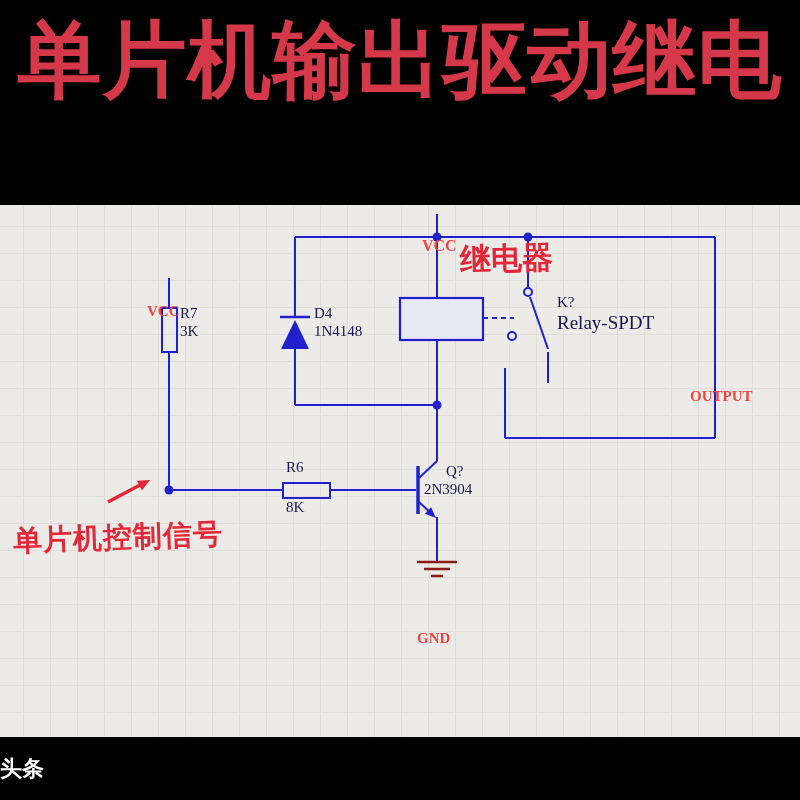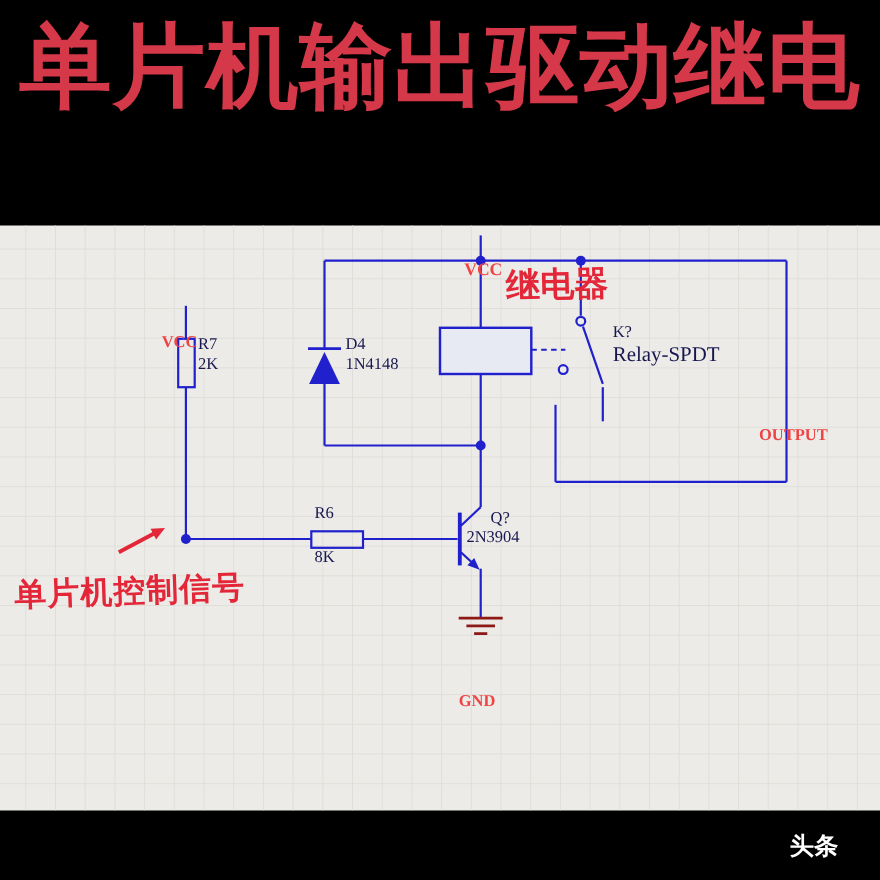--- a/index.html
+++ b/index.html
@@ -17,21 +17,21 @@
   .net{color:#ef4444;font-weight:700;margin-top:44px;}
   .anno{position:absolute;z-index:3;color:#e32638;font-weight:800;white-space:nowrap;
         font-family:"Liberation Sans", sans-serif;}
   .anno-relay{left:460px;top:238px;font-size:31px;transform:rotate(-1.5deg);}
   .anno-control{left:13px;top:518px;font-size:29px;transform:rotate(-2deg);letter-spacing:1px;}
   .topbar{position:absolute;left:0;top:0;width:800px;height:190px;background:#000;z-index:4;}
   .title{position:absolute;left:0;top:14px;width:800px;text-align:center;
          color:#d53848;font-weight:900;font-size:84px;line-height:1.1;
          letter-spacing:1px;}
   .botbar{position:absolute;left:0;top:737px;width:800px;height:63px;background:#000;z-index:4;
-         display:flex;align-items:center;justify-content:flex-end;gap:10px;
+         display:flex;align-items:center;gap:10px;
          padding-right:38px;box-sizing:border-box;color:#fff;}
   .brand{font-size:22px;font-weight:900;}
   .handle{font-size:21px;font-weight:700;}
 </style>
 </head>
 <body>
 
 <div class="page">
 
   <div class="canvas"></div>
@@ -107,21 +107,21 @@
       <polygon points="150,480 141.9,490.5 136.9,480.7" fill="#e32638" stroke="none"></polygon>
     </g>
   </svg>
 
   <div class="lbl net" style="left:147px;top:259px">VCC</div>
   <div class="lbl net" style="left:422px;top:193px;font-size:16px">VCC</div>
   <div class="lbl net" style="left:690px;top:344px">OUTPUT</div>
   <div class="lbl net" style="left:417px;top:586px">GND</div>
 
   <div class="lbl" style="left:180px;top:305px">R7</div>
-  <div class="lbl" style="left:180px;top:323px">2K</div>
+  <div class="lbl" style="left:180px;top:323px">3K</div>
 
   <div class="lbl" style="left:314px;top:305px">D4</div>
   <div class="lbl" style="left:314px;top:323px">1N4148</div>
 
   <div class="lbl" style="left:286px;top:459px">R6</div>
   <div class="lbl" style="left:286px;top:499px">8K</div>
 
   <div class="lbl" style="left:446px;top:463px">Q?</div>
   <div class="lbl" style="left:424px;top:481px">2N3904</div>
 

